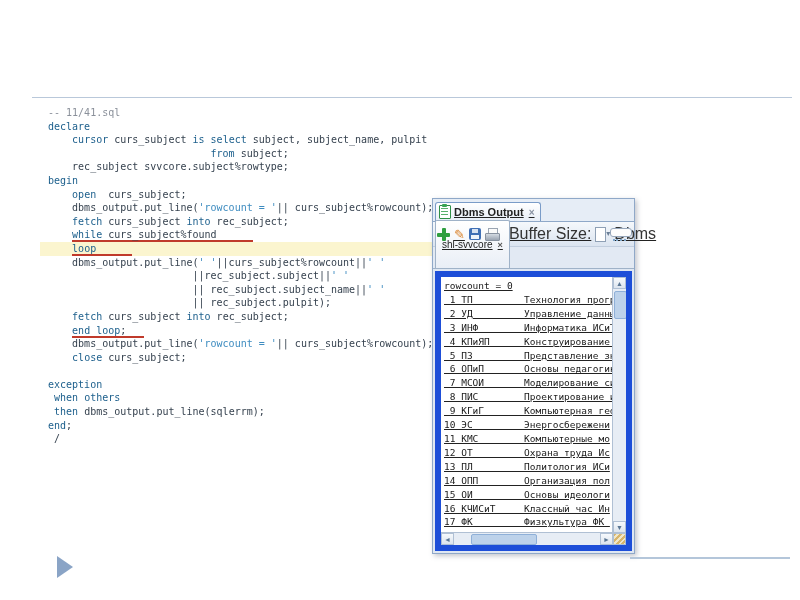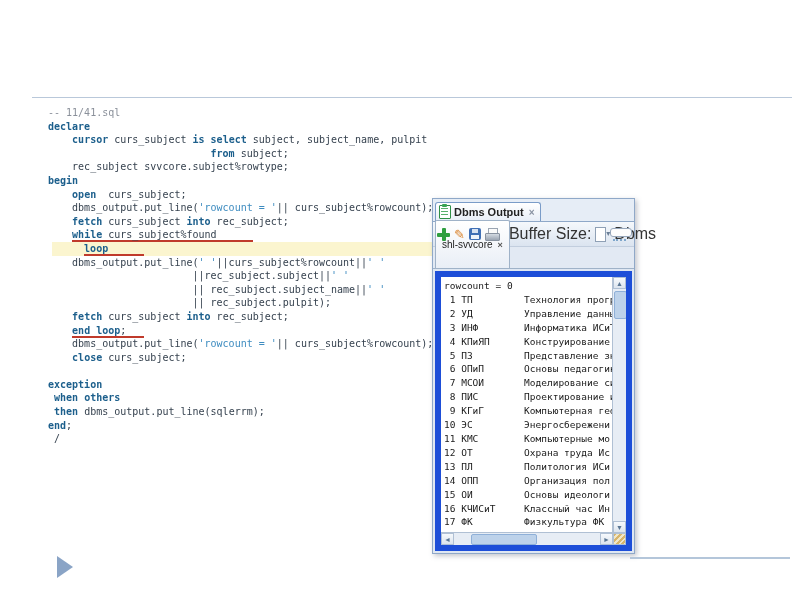--- a/index.html
+++ b/index.html
@@ -11,30 +11,30 @@
          font-family:"Liberation Sans",sans-serif;}
   
   .title{position:absolute;left:54px;top:48px;font-family:"Liberation Serif",serif;
          font-size:34px;font-weight:400;color:#42424e;margin:0;letter-spacing:.5px;}
   .title-rule{position:absolute;left:32px;top:97px;width:760px;height:1px;background:var(--accent);}
   
   .code{position:absolute;left:40px;top:106px;width:412px;margin:0;
         font-family:"DejaVu Sans Mono",monospace;font-size:10px;line-height:13.6px;
         color:var(--pl);white-space:pre;overflow:hidden;}
   .code .ln{padding-left:8px;height:13.6px;}
-  .code .ln.hl{background:var(--hl);margin-left:12px;}
-  .kw{color:var(--kw);font-weight:bold;}
+  .code .ln.hl{background:var(--hl);}
+  .kw{color:var(--kw);font-weight:normal;}
   .pl{color:var(--pl);}
   .cm{color:var(--cm);}
   .st{color:var(--st);}
   .u{border-bottom:2px solid var(--ul);padding-bottom:0px;}
   
   .dbms{position:absolute;left:432px;top:198px;width:201px;height:354px;
         background:#dfe7f2;border:1px solid #8fa8c8;box-shadow:2px 2px 5px rgba(80,90,110,.35);
-        display:flex;flex-direction:column;font-size:11px;color:#222;}
+        display:flex;flex-direction:column;font-size:11px;color:#222;text-decoration:underline;}
   .tabbar{height:21px;display:flex;align-items:flex-end;padding:1px 2px 0 2px;
           border-bottom:1px solid #8fa8c8;background:#e6edf6;}
   .tab{display:flex;align-items:center;gap:3px;background:linear-gradient(#ffffff,#e8eef7);
        border:1px solid #7a9cc8;border-bottom:none;border-radius:3px 3px 0 0;
        padding:2px 5px 2px 3px;font-weight:bold;font-size:11px;cursor:default;}
   .tab .close{font-weight:bold;color:#8a93a3;font-size:10px;margin-left:2px;}
   .icon-clipboard{width:10px;height:12px;background:#fff;border:1px solid #2f8f47;border-radius:1px;position:relative;}
   .icon-clipboard::before{content:"";position:absolute;left:2px;top:-2px;width:5px;height:3px;background:#3aa455;border-radius:1px;}
   .icon-clipboard::after{content:"";position:absolute;left:1px;top:2px;width:7px;height:1px;background:#58b06c;
      box-shadow:0 3px 0 #58b06c,0 6px 0 #58b06c;}

